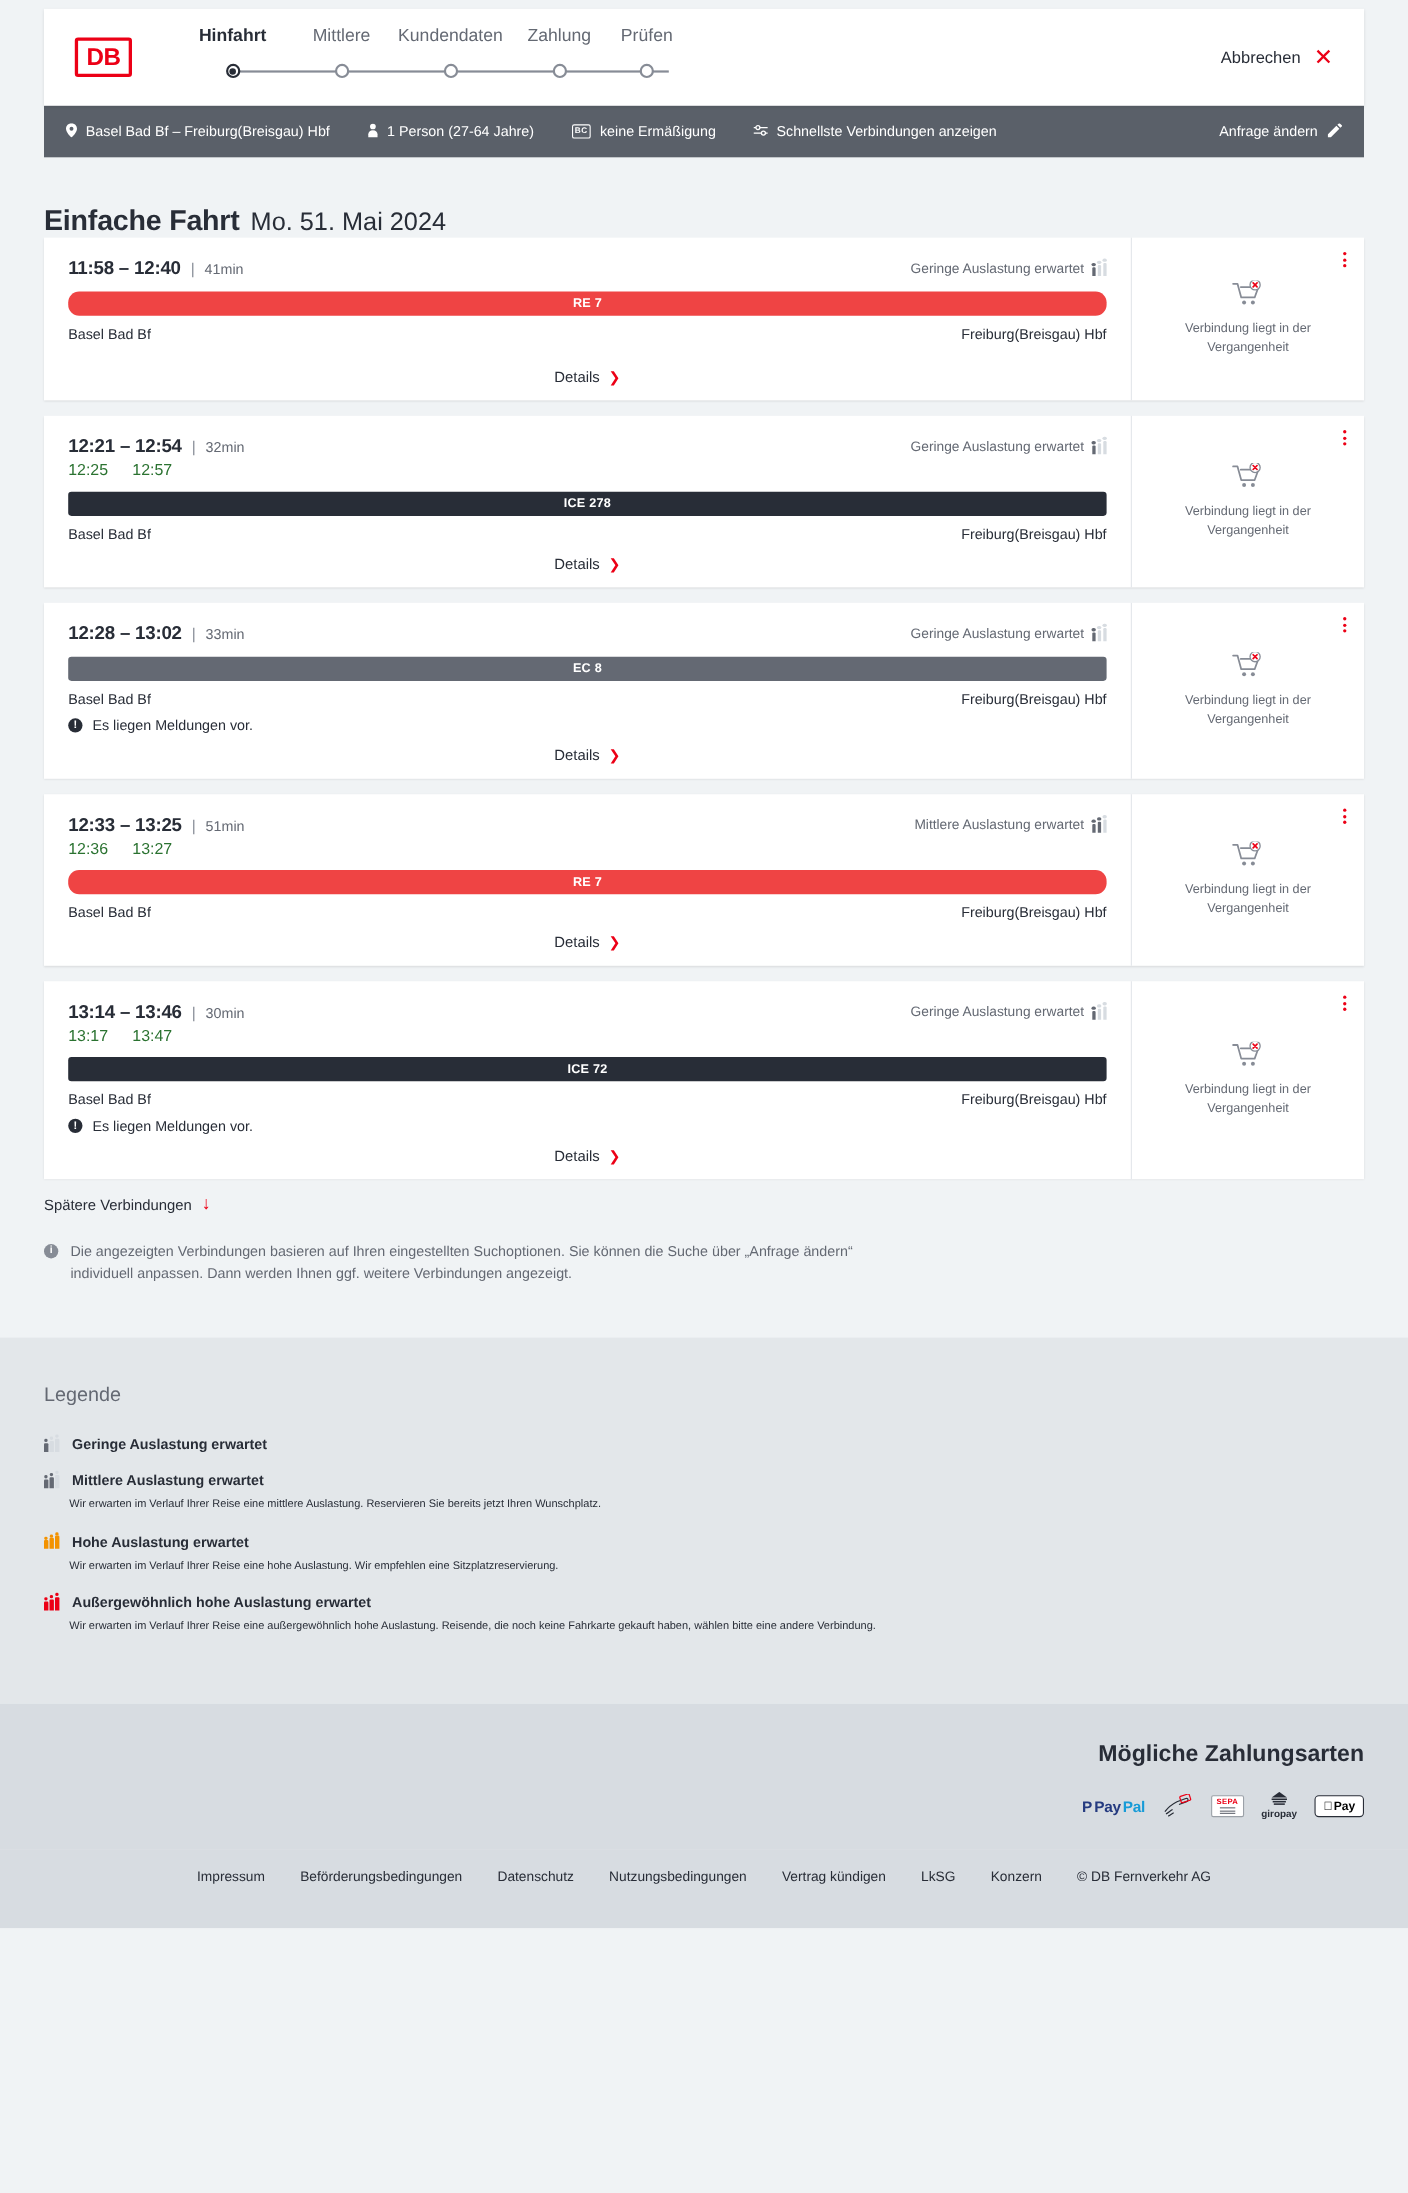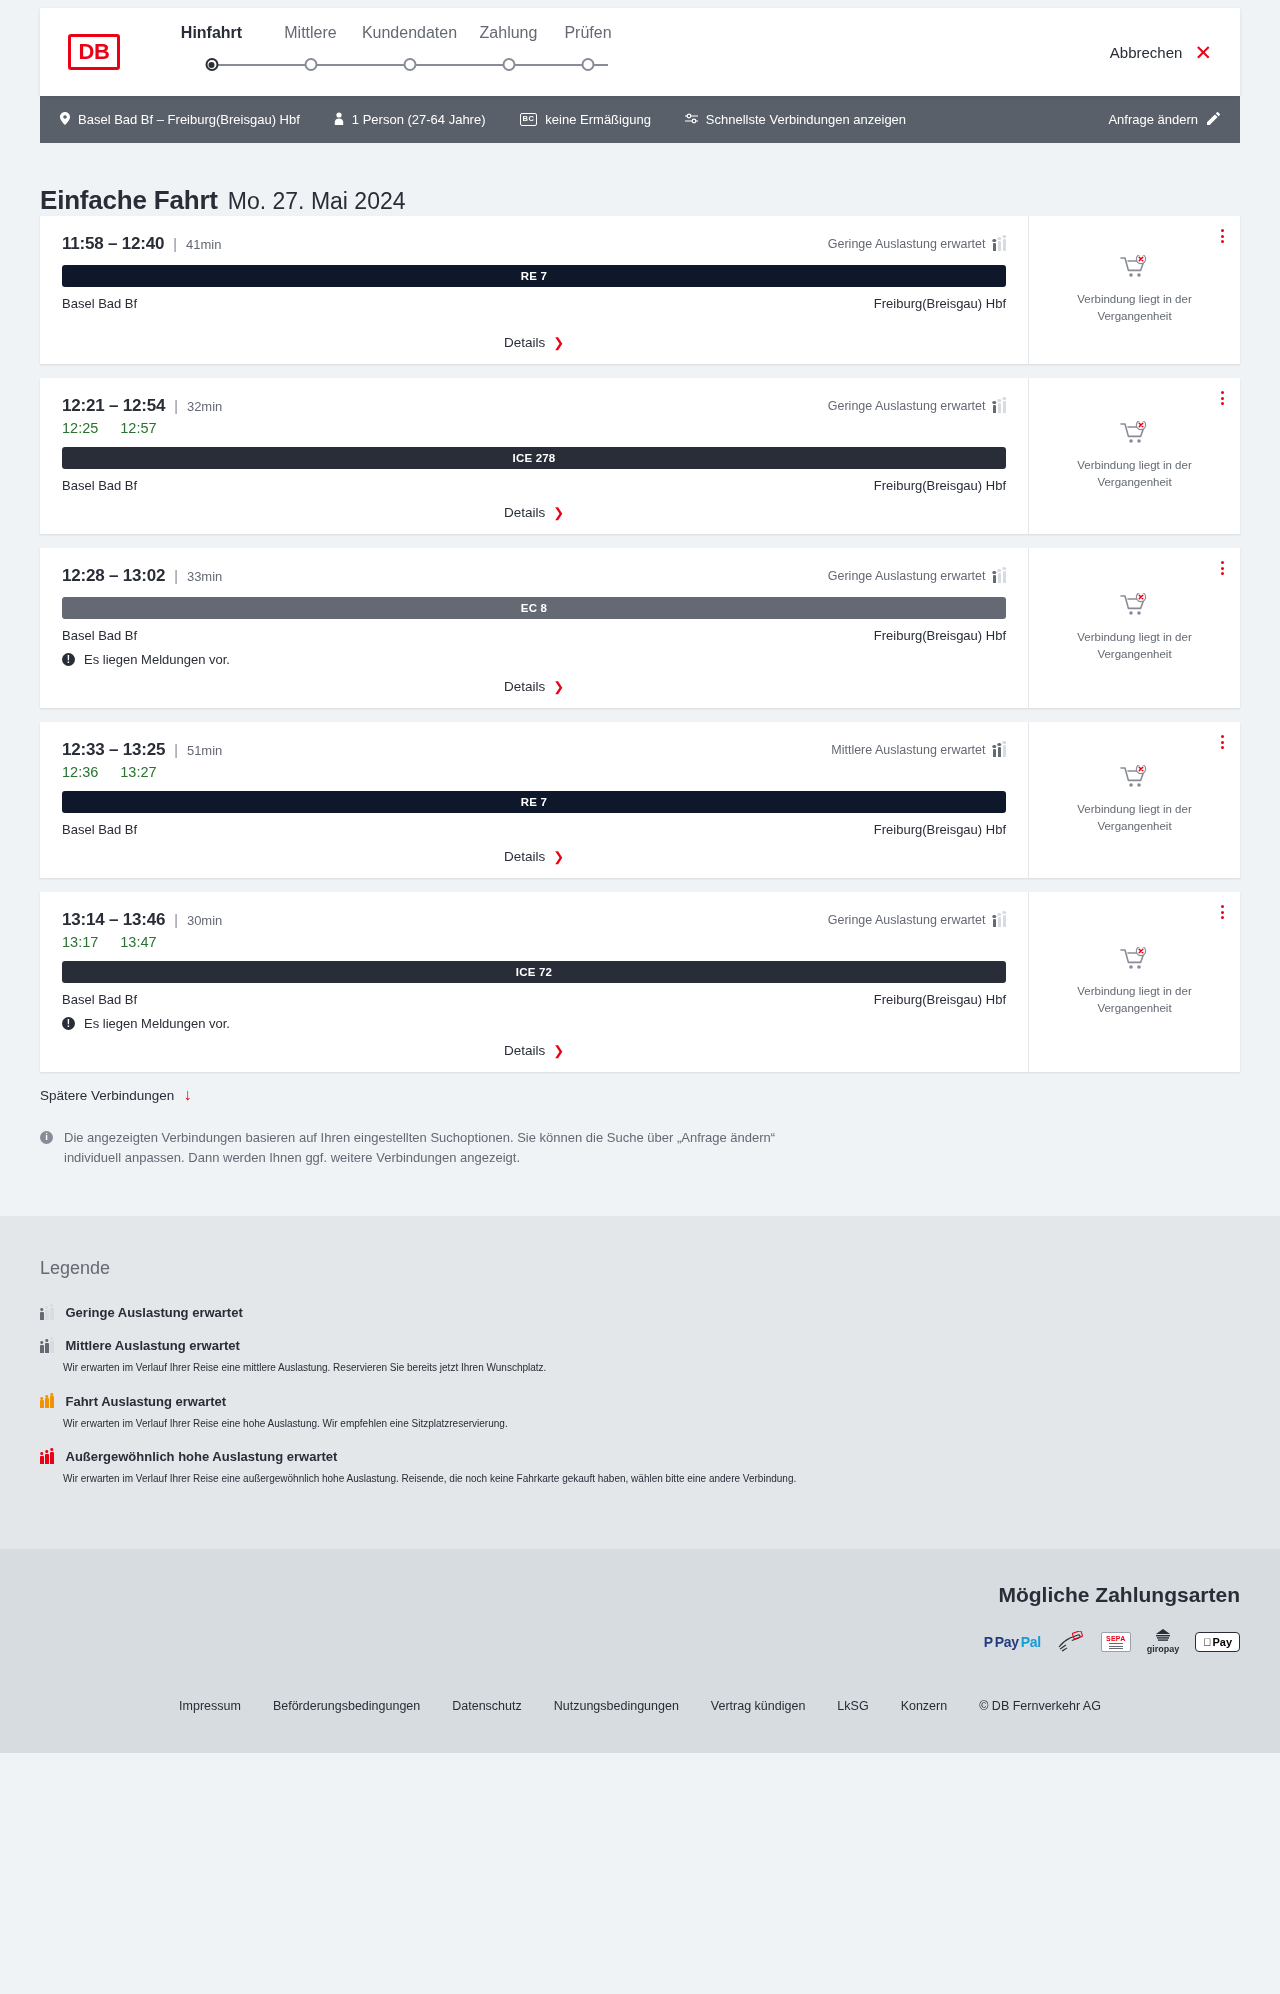--- a/index.html
+++ b/index.html
@@ -140,21 +140,21 @@
   .occ-p.on-red { background: #ec0016; }
   .times-live { font-size: 14.5px; color: #2a7230; margin-top: 4px; display: flex; gap: 22px; }
   .train-bar {
     margin-top: 11px;
     height: 22px;
     border-radius: 3px;
     display: flex; align-items: center; justify-content: center;
     color: #fff; font-size: 11.5px; font-weight: bold;
     letter-spacing: .2px;
   }
-  .bar-re { background: #0f172a; }
+  .bar-re { background: #ef4444; border-radius: 10px; }
   .bar-ice { background: #282d37; }
   .bar-ec { background: #646973; }
   .stations { display: flex; justify-content: space-between; margin-top: 9px; font-size: 13px; }
   .msg-row { display: flex; align-items: center; gap: 9px; margin-top: 9px; font-size: 13px; }
   .msg-icon {
     width: 13px; height: 13px; border-radius: 50%;
     background: #282d37; color: #fff;
     font-size: 10px; font-weight: bold;
     display: flex; align-items: center; justify-content: center;
     flex: none; line-height: 1;
@@ -327,21 +327,21 @@
               <path d="M0 10.3V13h2.7l7.9-7.9-2.7-2.7L0 10.3zM12.8 2.9a.7.7 0 000-1L11.1.2a.7.7 0 00-1 0L8.8 1.5l2.7 2.7 1.3-1.3z" fill="#fff"></path>
             </svg>
         </span>
       </div>
     </div>
   </div>
 
   <div class="main">
     <div class="title-row">
       <span class="title-bold">Einfache Fahrt</span>
-      <span class="title-date">Mo. 27. Mai 2024</span>
+      <span class="title-date">Mo. 51. Mai 2024</span>
     </div>
 
 
     <div id="cards">
         <div class="card">
           <div class="card-left">
             <div class="row-top">
               <span class="times-main">11:58 – 12:40</span>
               <span class="divider-pipe">|</span>
               <span class="duration">41min</span>
@@ -601,21 +601,21 @@
           </div>
           <div class="legend-desc">Wir erwarten im Verlauf Ihrer Reise eine mittlere Auslastung. Reservieren Sie bereits jetzt Ihren Wunschplatz.</div>
         </div>
         <div class="legend-item">
           <div class="legend-head">
             <span class="occ-icon">
               <span class="occ-p p1 on-orange"></span>
               <span class="occ-p p2 on-orange"></span>
               <span class="occ-p p3 on-orange"></span>
             </span>
-            <span class="legend-label">Fahrt Auslastung erwartet</span>
+            <span class="legend-label">Hohe Auslastung erwartet</span>
           </div>
           <div class="legend-desc">Wir erwarten im Verlauf Ihrer Reise eine hohe Auslastung. Wir empfehlen eine Sitzplatzreservierung.</div>
         </div>
         <div class="legend-item">
           <div class="legend-head">
             <span class="occ-icon">
               <span class="occ-p p1 on-red"></span>
               <span class="occ-p p2 on-red"></span>
               <span class="occ-p p3 on-red"></span>
             </span>

